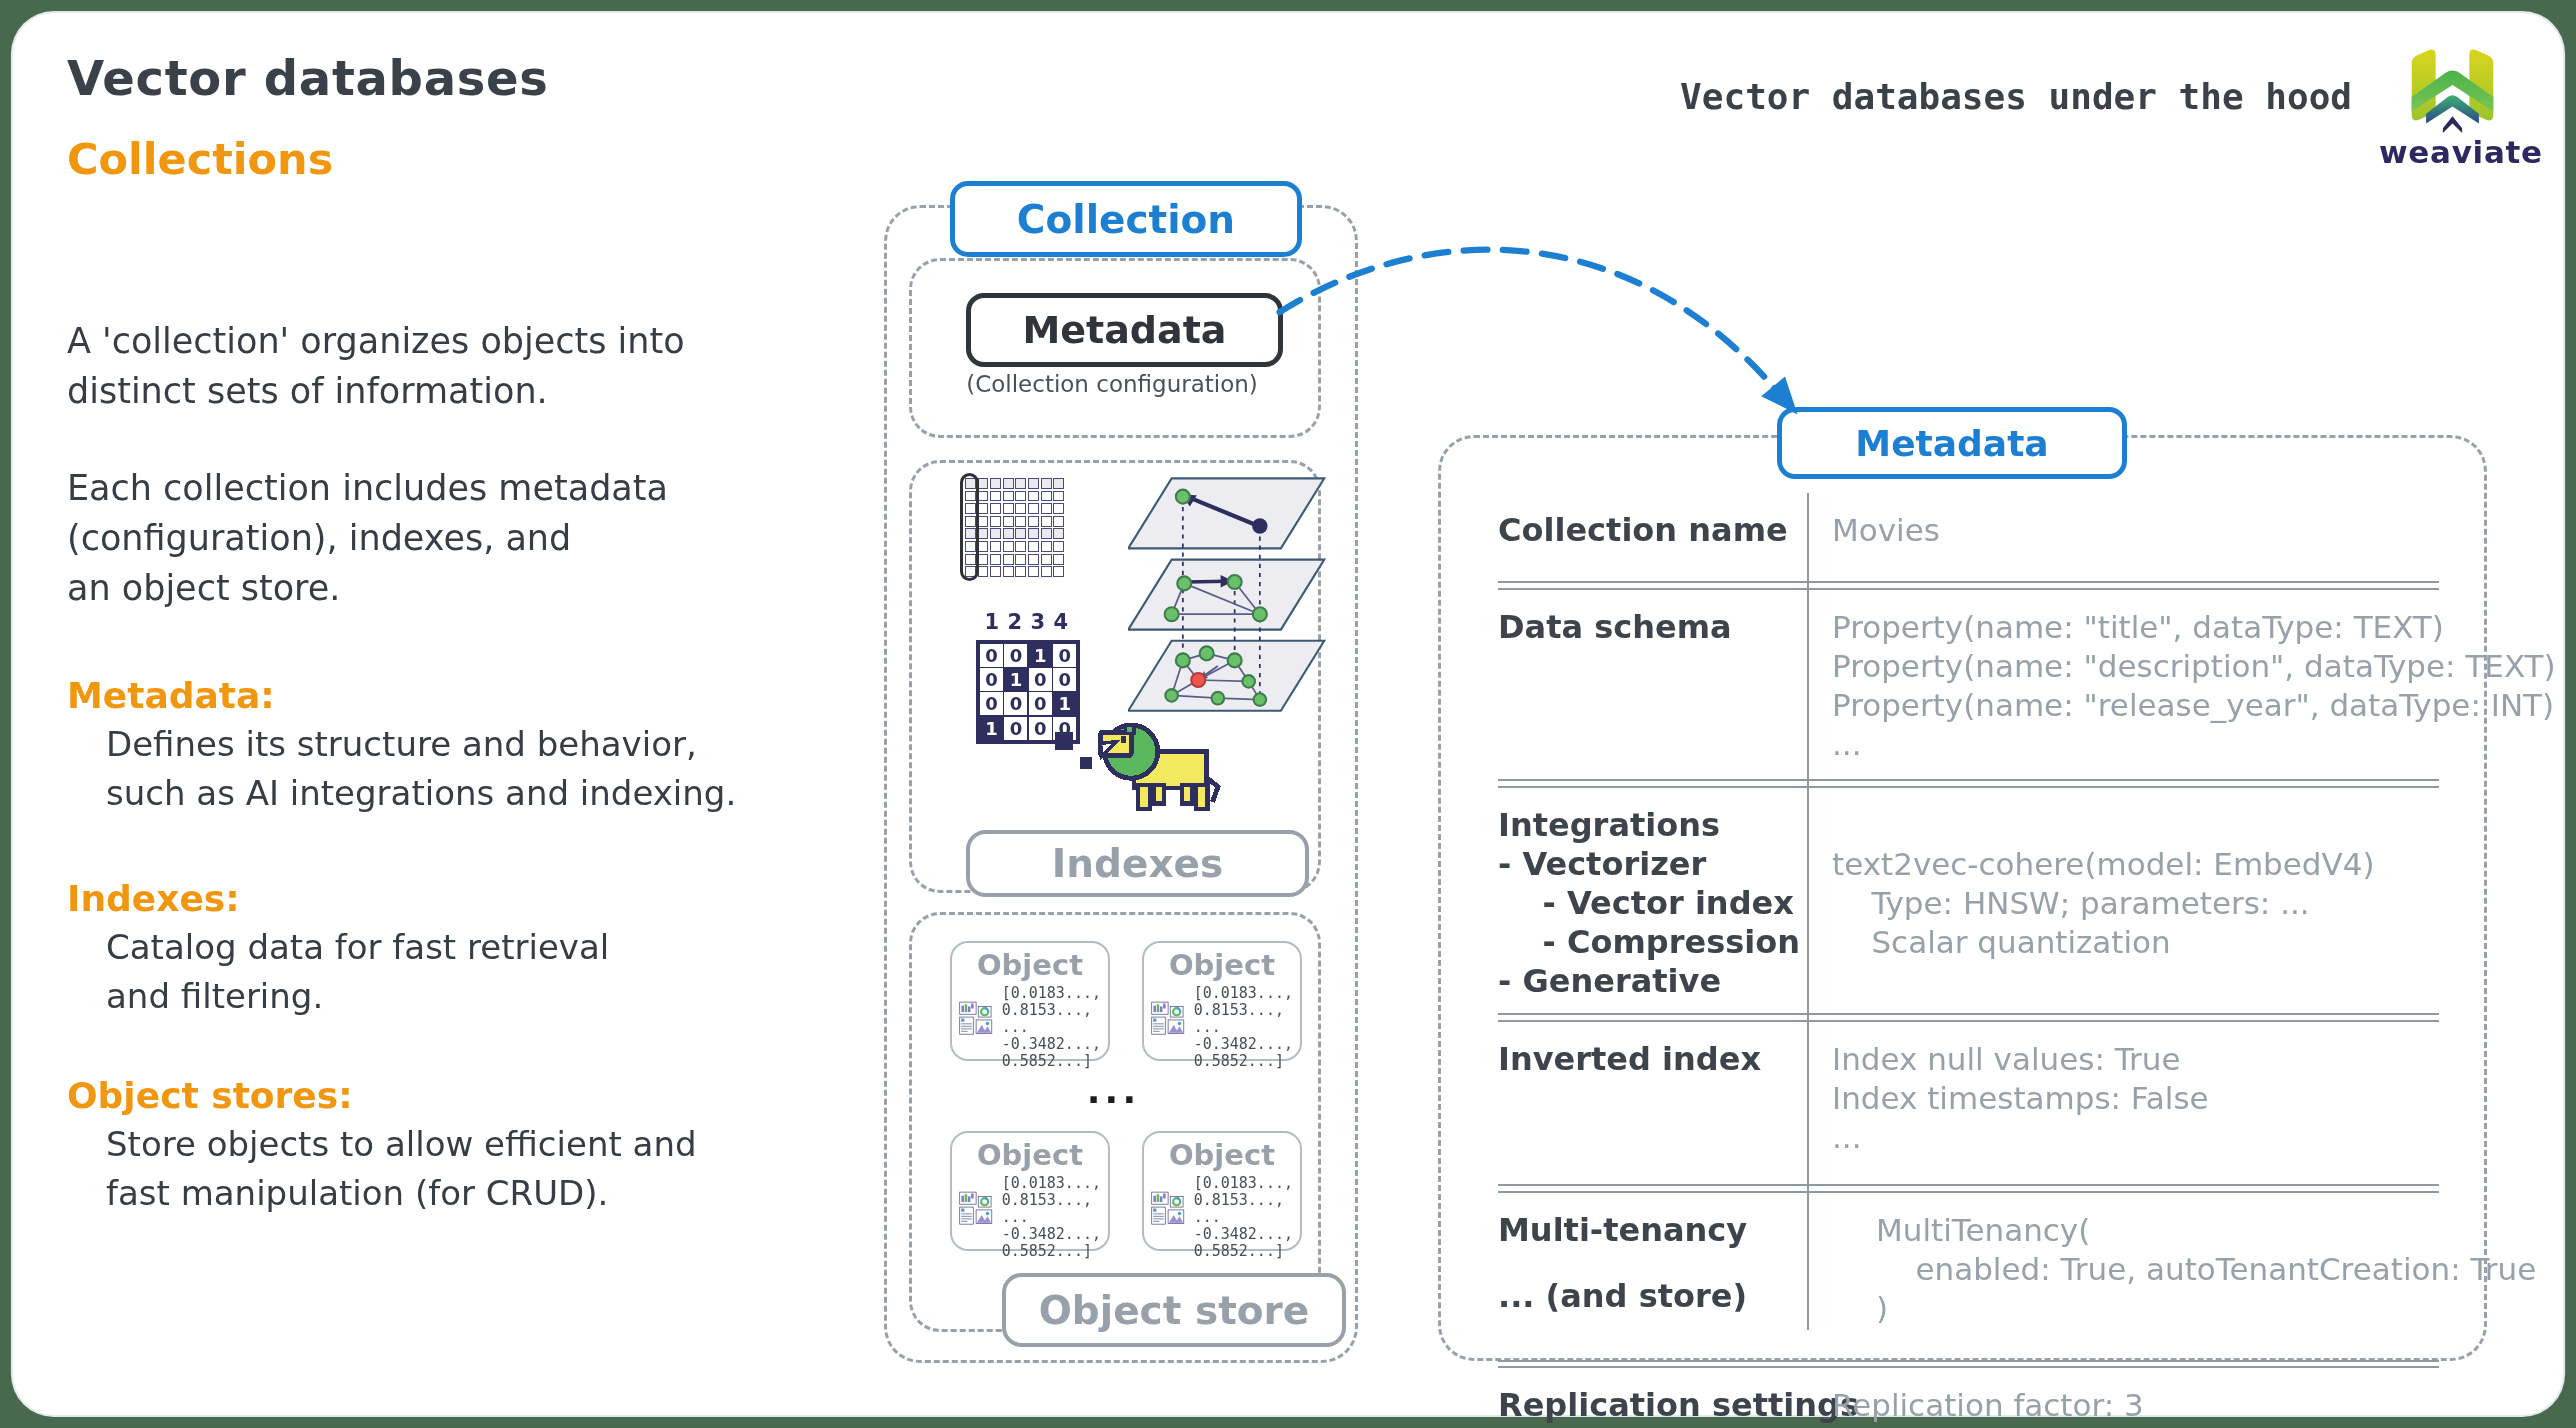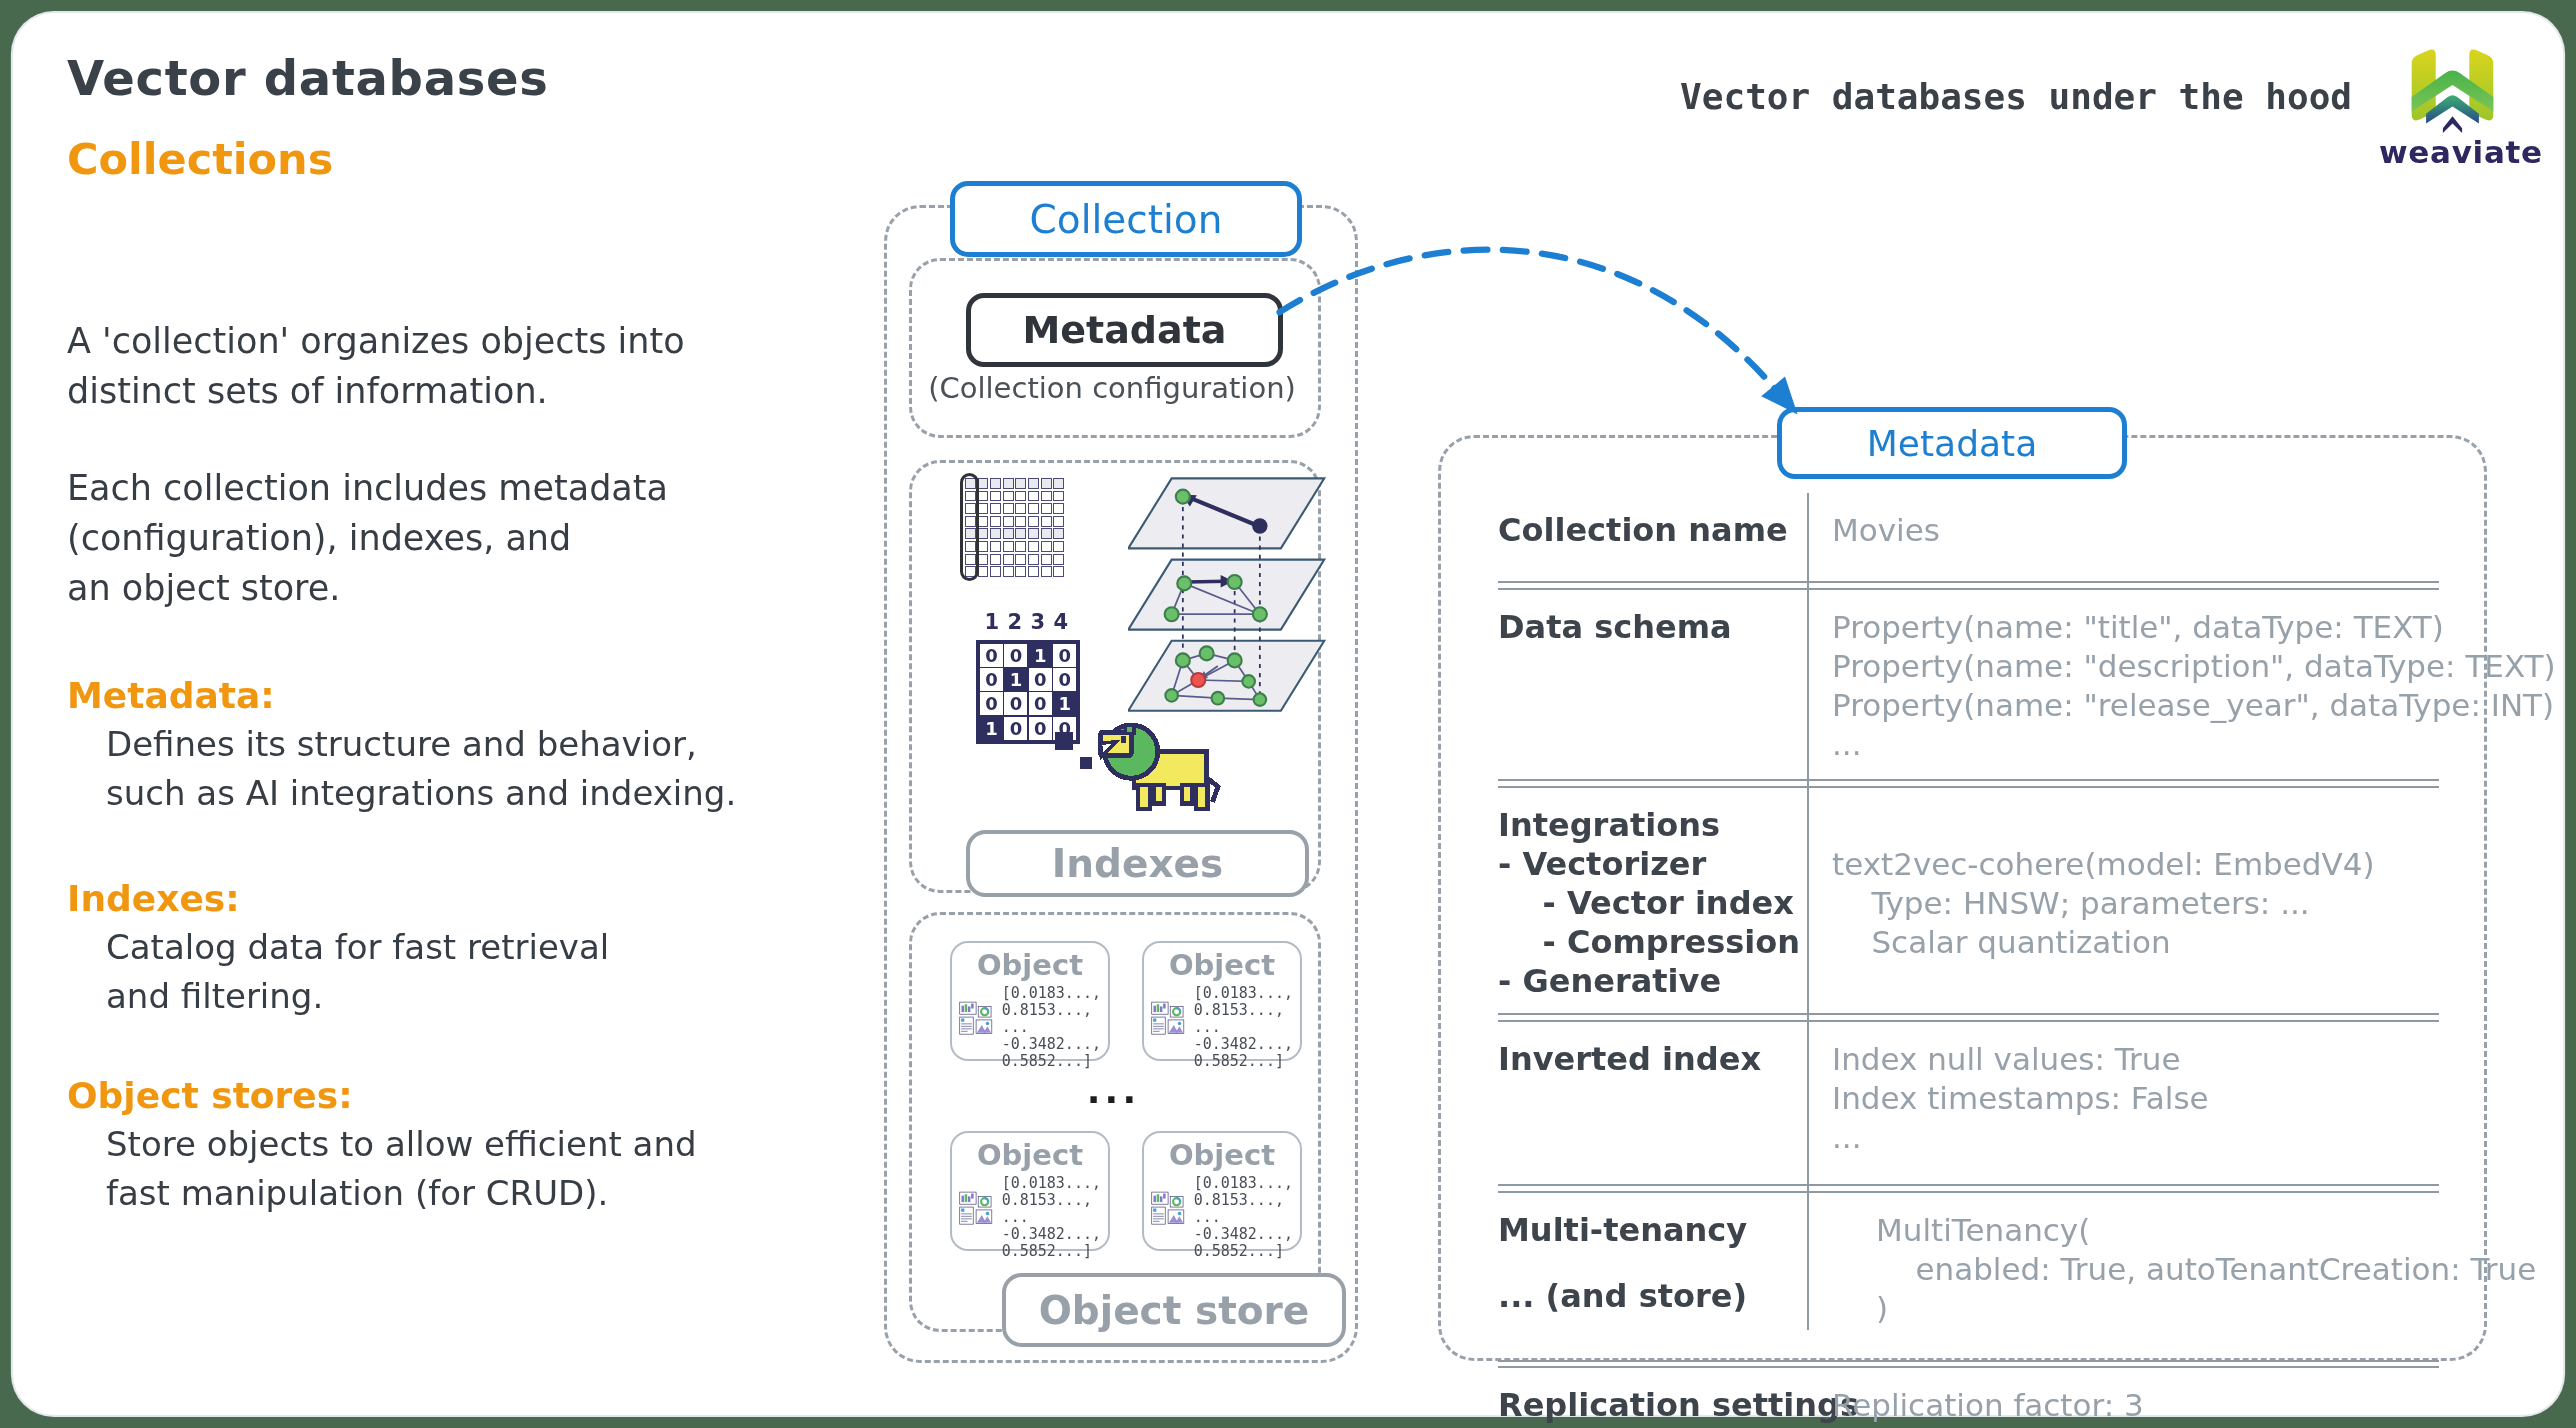--- a/index.html
+++ b/index.html
@@ -33,27 +33,27 @@
   #def-0{left:67px;top:671px;}
   #def-1{left:67px;top:874px;}
   #def-2{left:67px;top:1071px;}
 
   
   .dashed-box{border:3.5px dashed #98a1a9;border-radius:36px;background:transparent;}
   .dashed-box.sub{border-radius:31px;}
 
   
   .blue-box{border:5.6px solid #1d7fd1;border-radius:18px;background:#fff;color:#1d7fd1;
-    display:flex;align-items:center;justify-content:center;font-size:39px;font-weight:normal;}
+    display:flex;align-items:center;justify-content:center;font-size:39px;font-weight:bold;}
   .ink-box{border:5.6px solid #2f353b;border-radius:18px;background:#fff;color:#2f353b;
     display:flex;align-items:center;justify-content:center;font-size:38px;font-weight:bold;}
   .gray-box{border:4.9px solid #98a1a9;border-radius:19.6px;background:#fff;color:#98a1a9;
     display:flex;align-items:center;justify-content:center;font-size:39px;font-weight:bold;}
 
-  #metadata-caption{left:909px;top:371px;width:406px;text-align:center;font-size:29px;color:#4a5157;}
+  #metadata-caption{left:909px;top:371px;width:406px;text-align:center;font-size:23px;color:#4a5157;}
 
   
   #vector-grid{left:965px;top:478px;width:105px;height:105px;}
   .gcell{position:absolute;width:10.5px;height:10.5px;background:#fff;border:1.4px solid #4a4b7a;box-sizing:border-box;}
   .gcell.shaded{background:#e9e9f0;}
   #grid-outline{position:absolute;left:-4.9px;top:-4.9px;width:12.6px;height:102px;border:3.5px solid #2f3136;border-radius:9.8px;}
 
   
   #matrix-wrap{left:976px;top:610px;}
   #matrix-header{display:flex;width:92px;margin-left:4.2px;}

